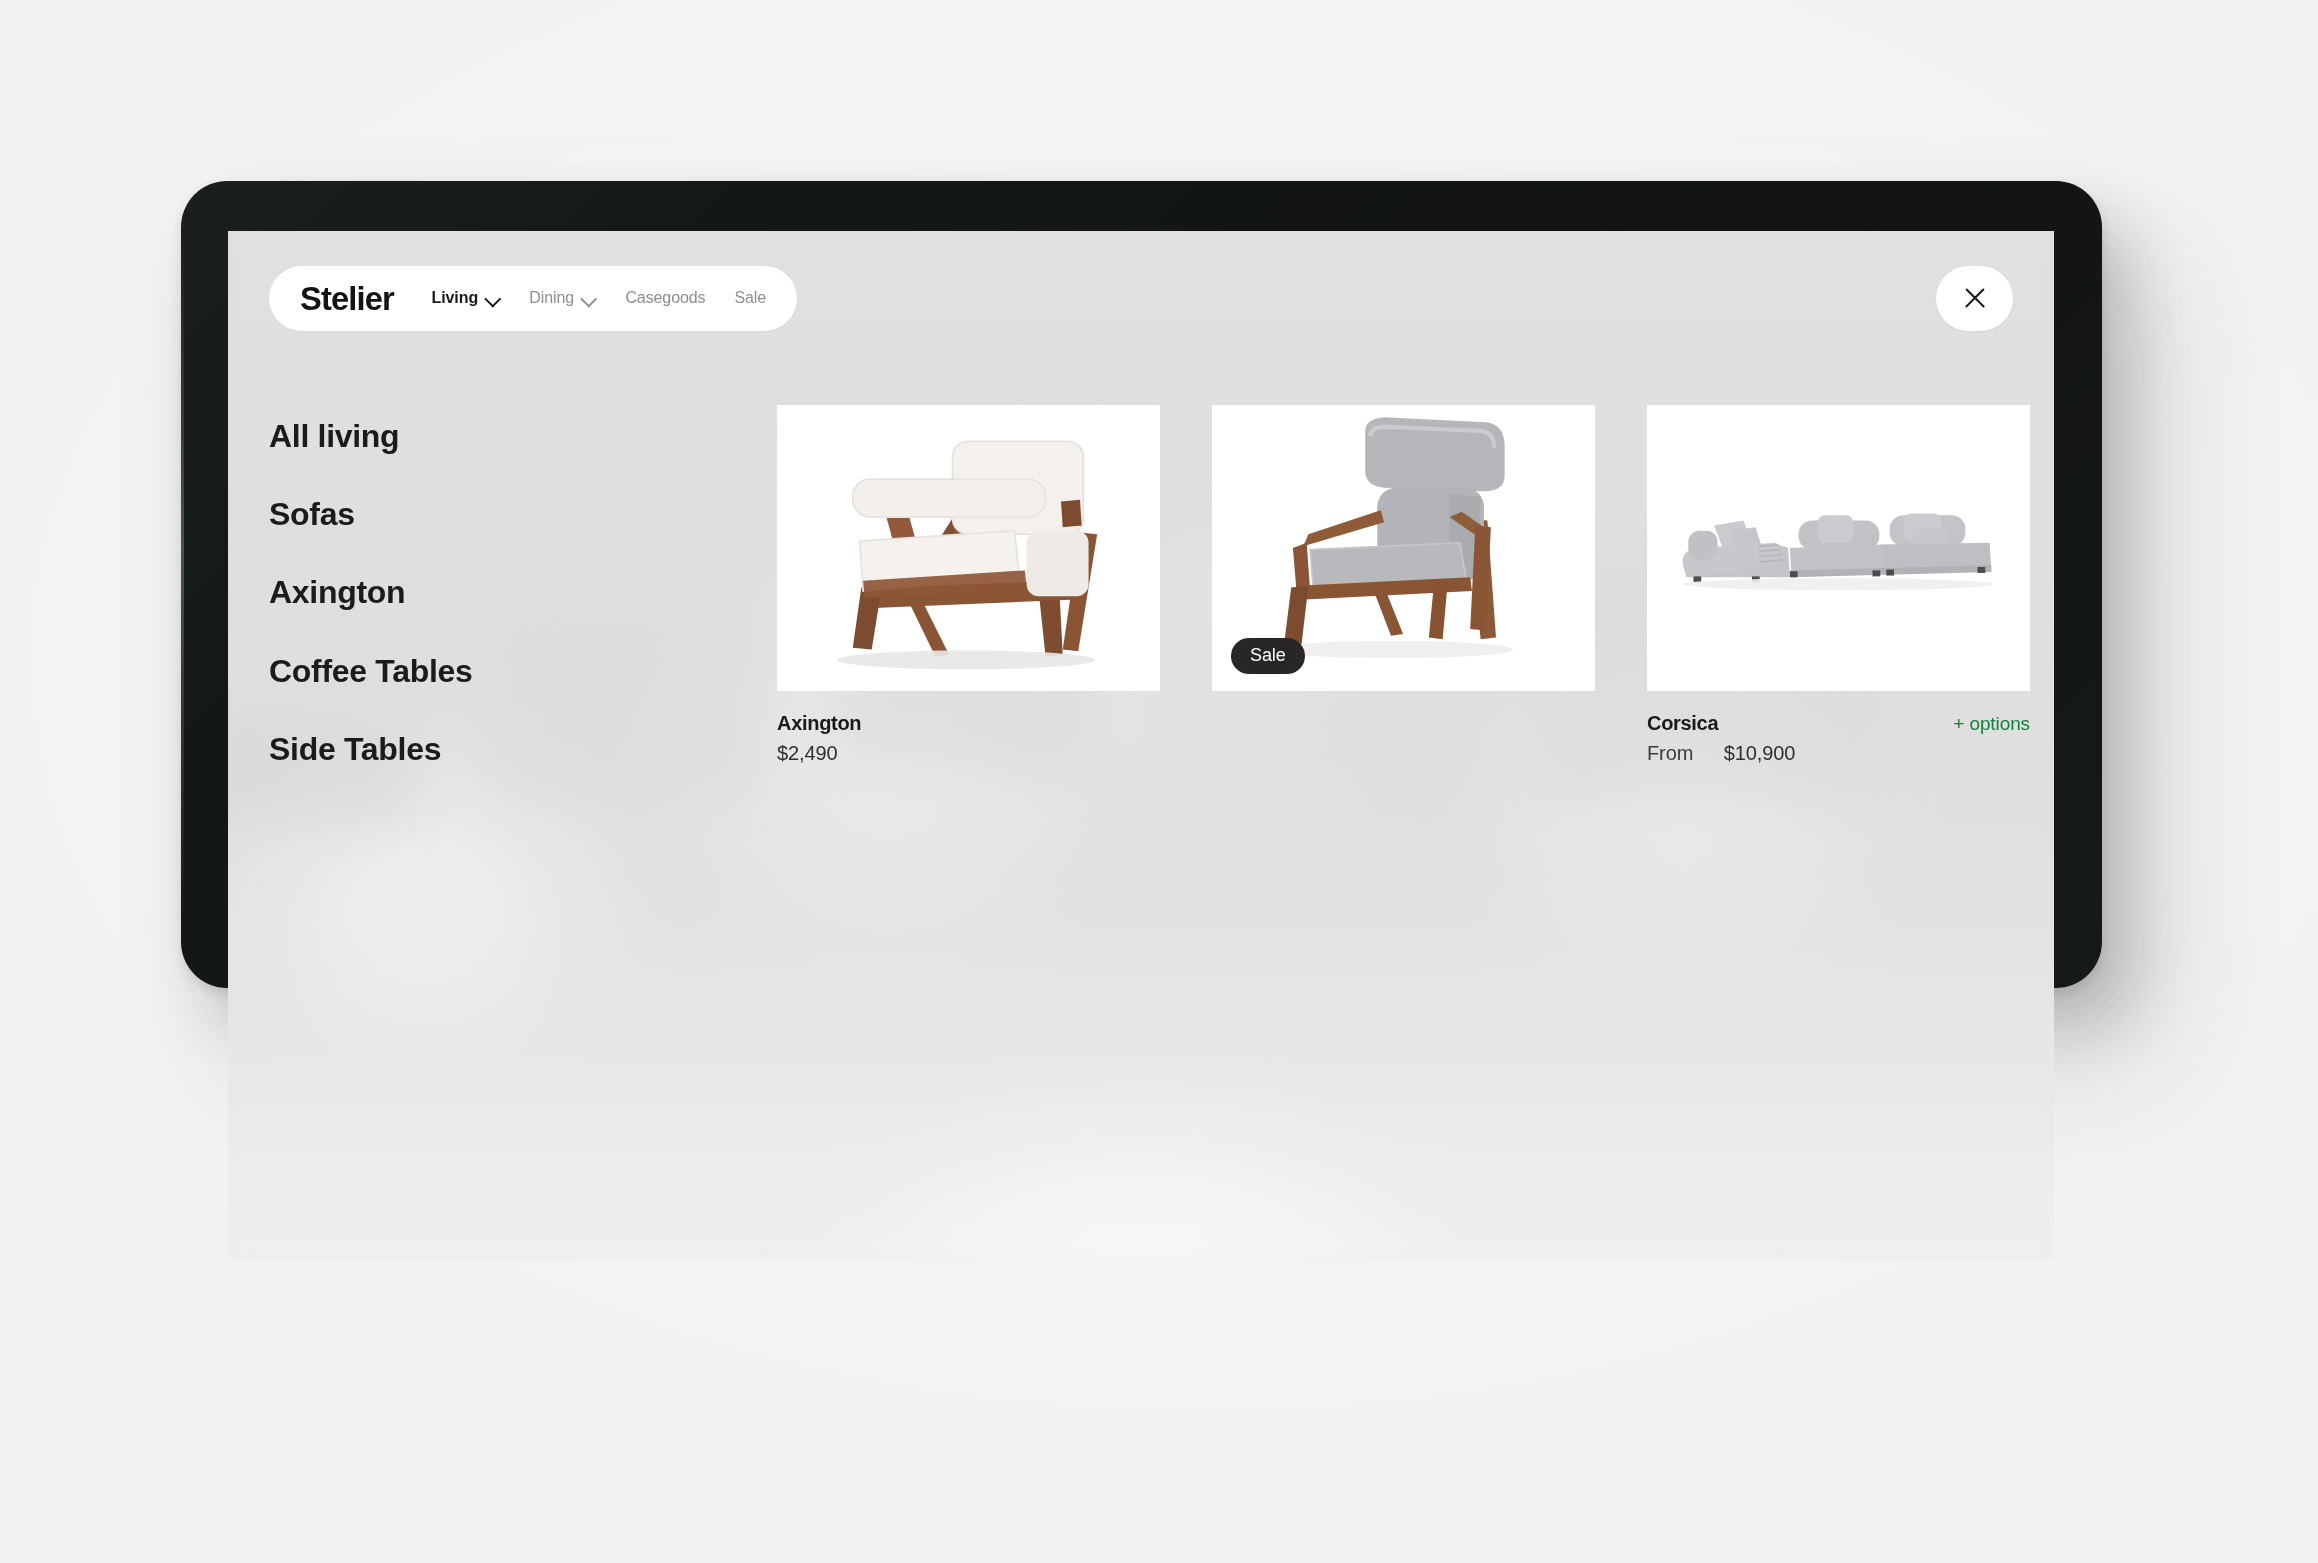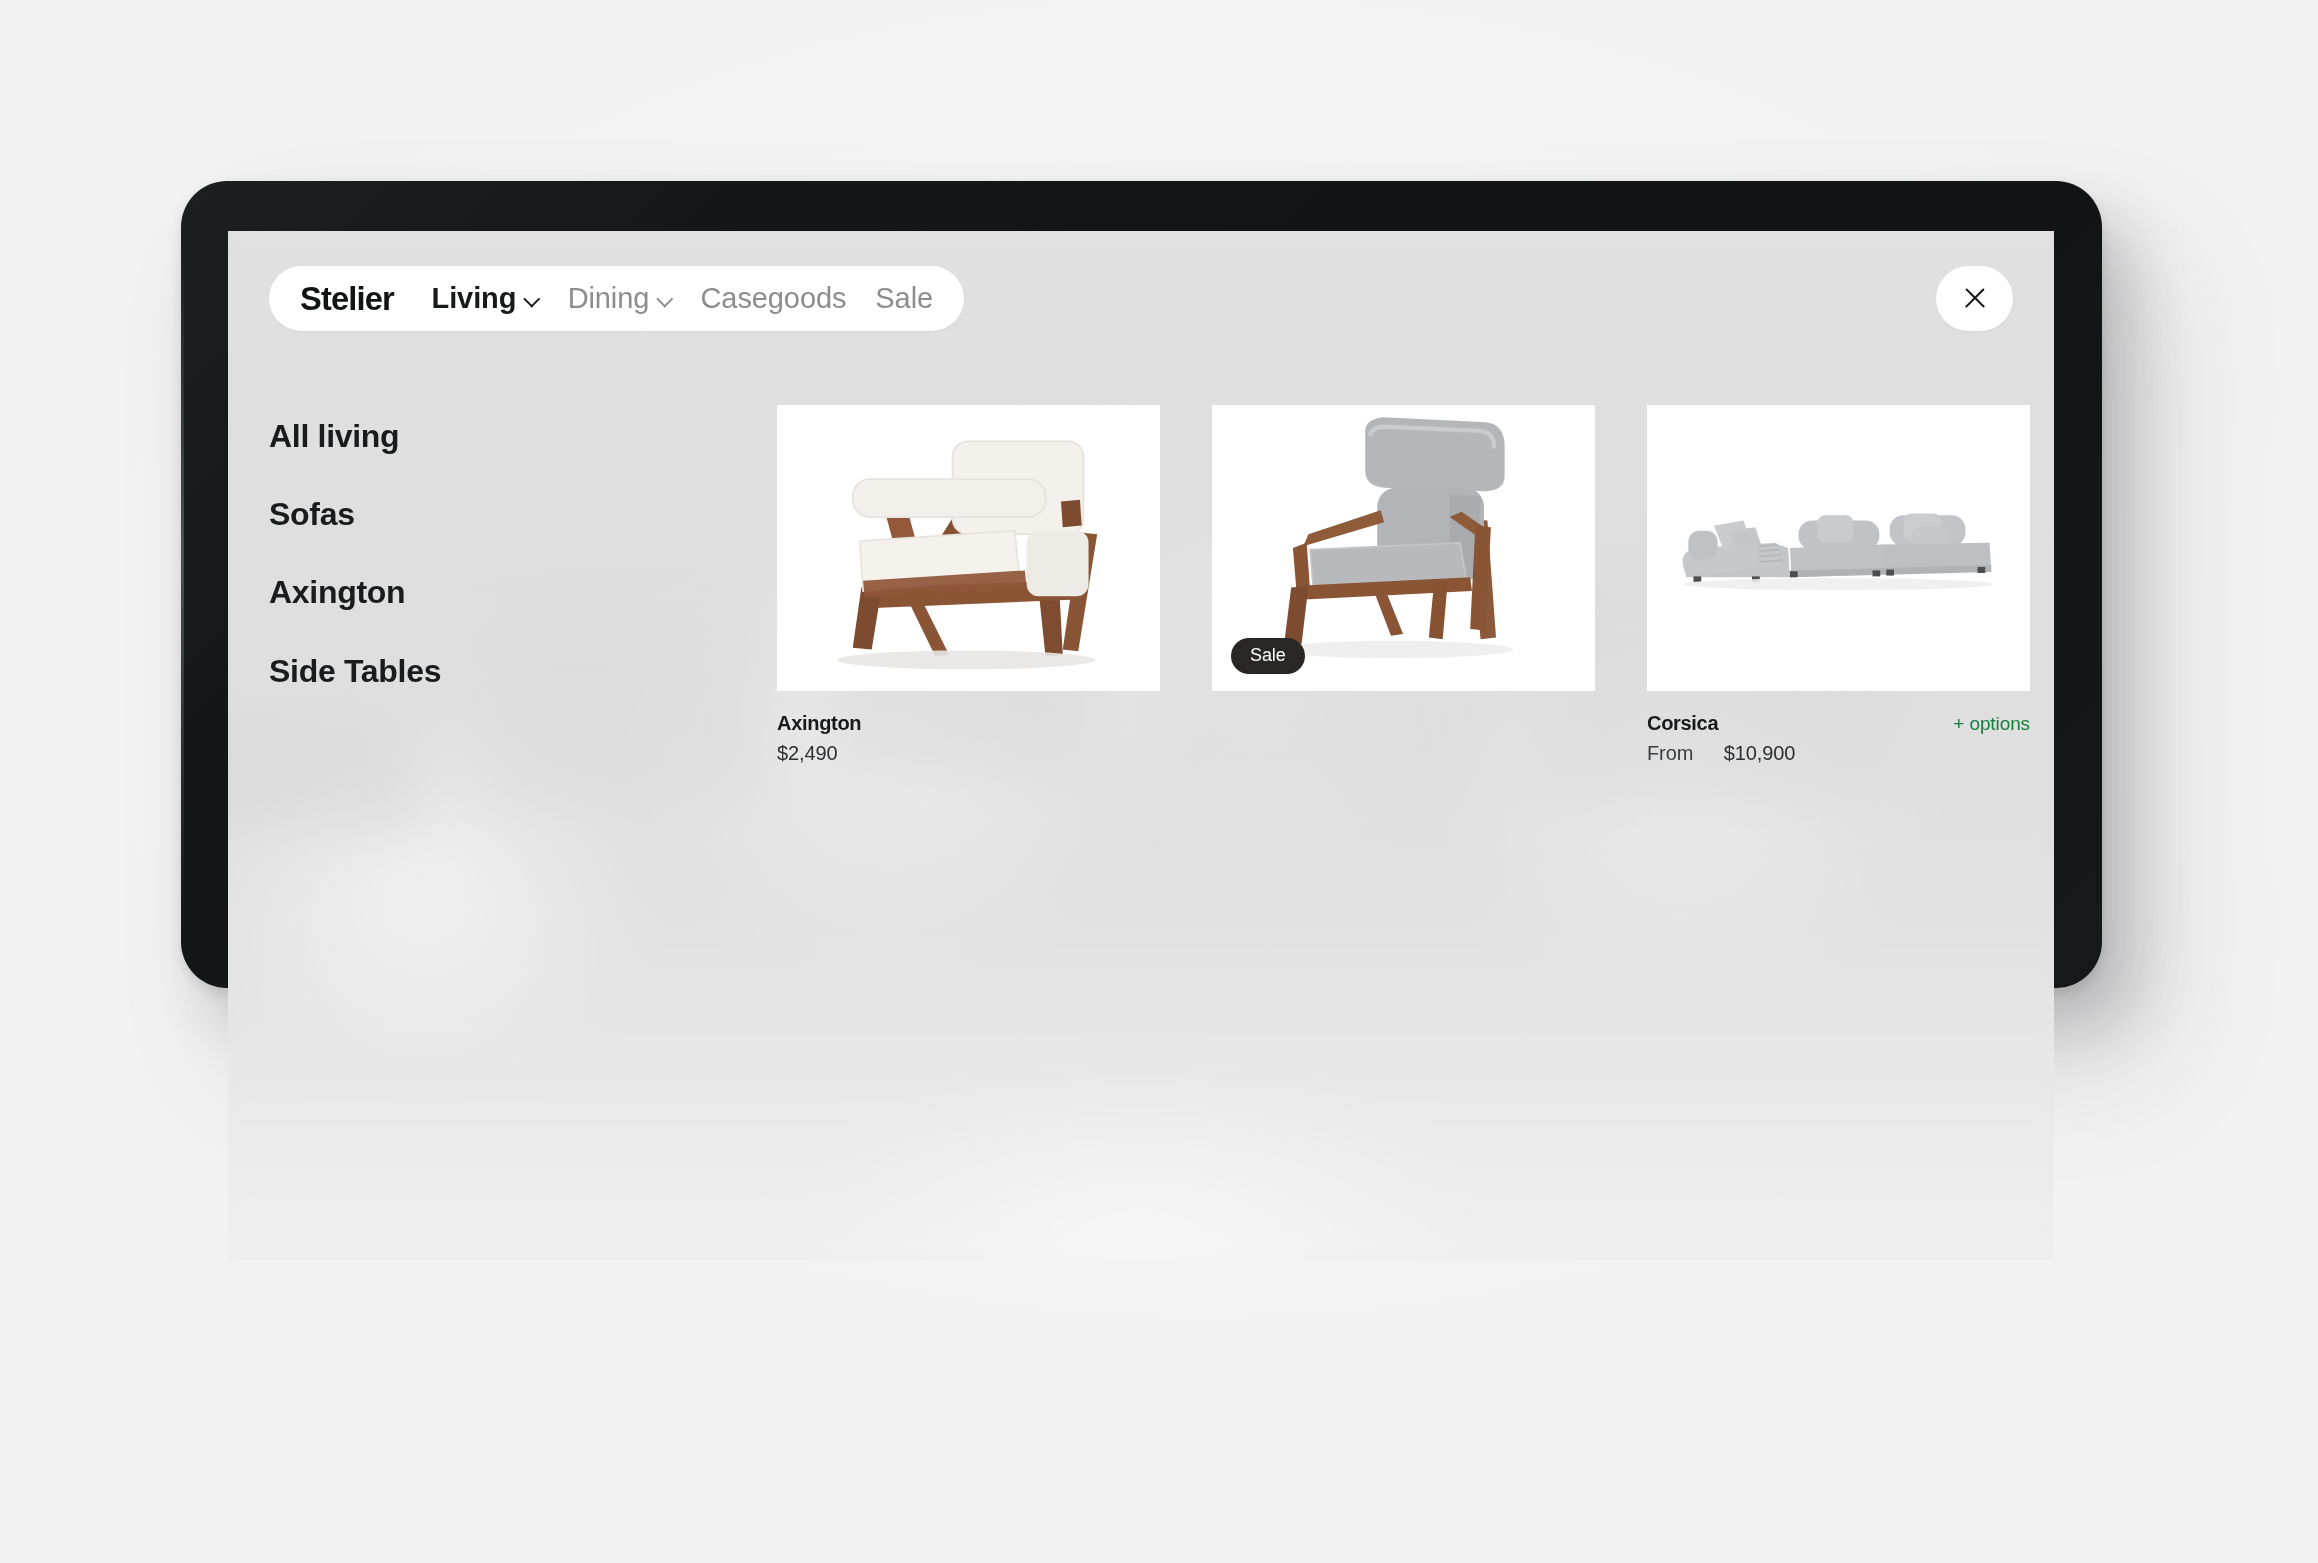--- a/index.html
+++ b/index.html
@@ -77,21 +77,21 @@
     box-shadow:0 0.9px 2.6px rgba(0,0,0,.04);
   }
   .brand{
     font-size:34px; font-weight:700; letter-spacing:-0.9px;
     color:#111315; line-height:1; padding-right:6.9px;
     font-family:"Liberation Sans", sans-serif;
     transform:scaleX(.96);
   }
   .nav-link{
     display:flex; align-items:center; gap:7.7px;
-    font-size:29px; color:#8d8d8d; letter-spacing:-0.1px;
+    font-size:16px; color:#8d8d8d; letter-spacing:-0.1px;
     cursor:pointer; white-space:nowrap;
   }
   .nav-link.active{ color:#17191a; font-weight:700; }
   .chev{ display:inline-block; width:14.6px; height:14.6px; position:relative; }
   .chev::before{
     content:""; position:absolute; left:1.7px; top:2.6px;
     width:9.5px; height:9.5px;
     border-right:2.2px solid currentColor; border-bottom:2.2px solid currentColor;
     transform:rotate(45deg);
   }
@@ -197,20 +197,21 @@
           <span class="close-x"></span>
         </div>
       </div>
 
       <div class="content">
 
         <div class="sidebar">
           <div class="side-item">All living</div>
           <div class="side-item">Sofas</div>
           <div class="side-item">Axington</div>
+          <div class="side-item">Coffee Tables</div>
           <div class="side-item">Side Tables</div>
         </div>
 
         <div class="grid">
 
           <div class="card">
             <div class="thumb">
               <svg viewBox="0 0 445 332">
                 <g>
 

